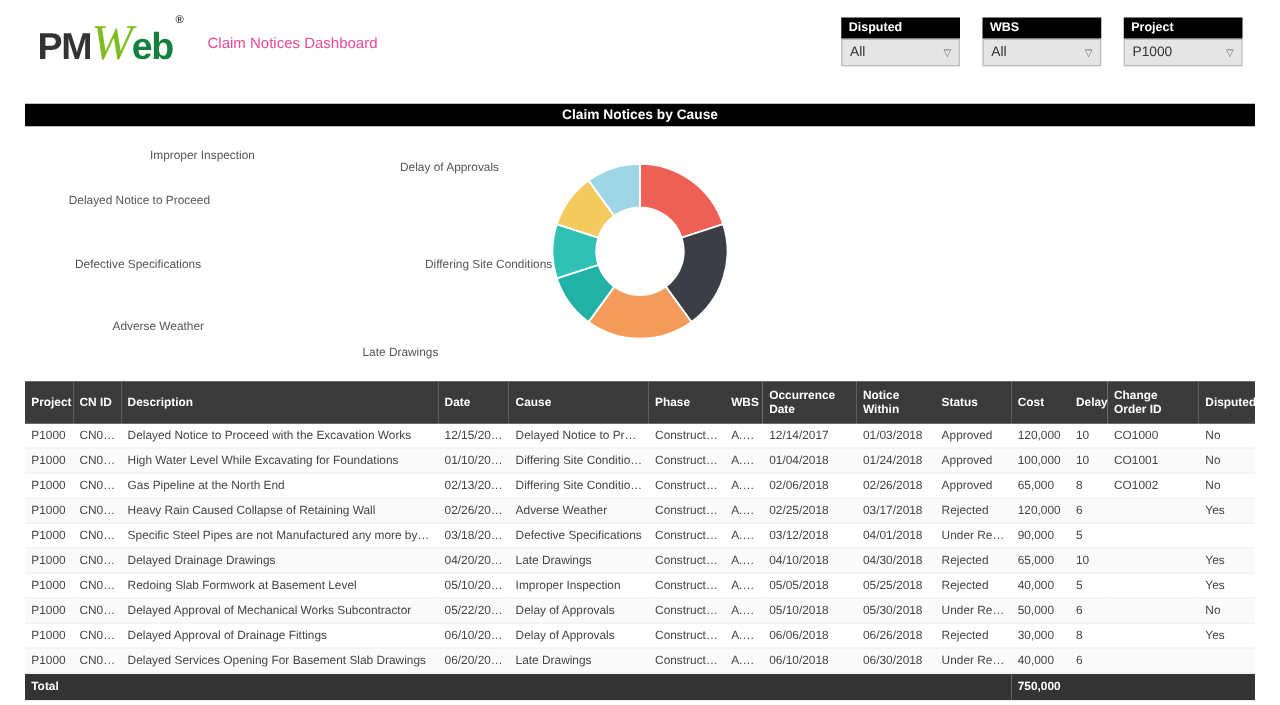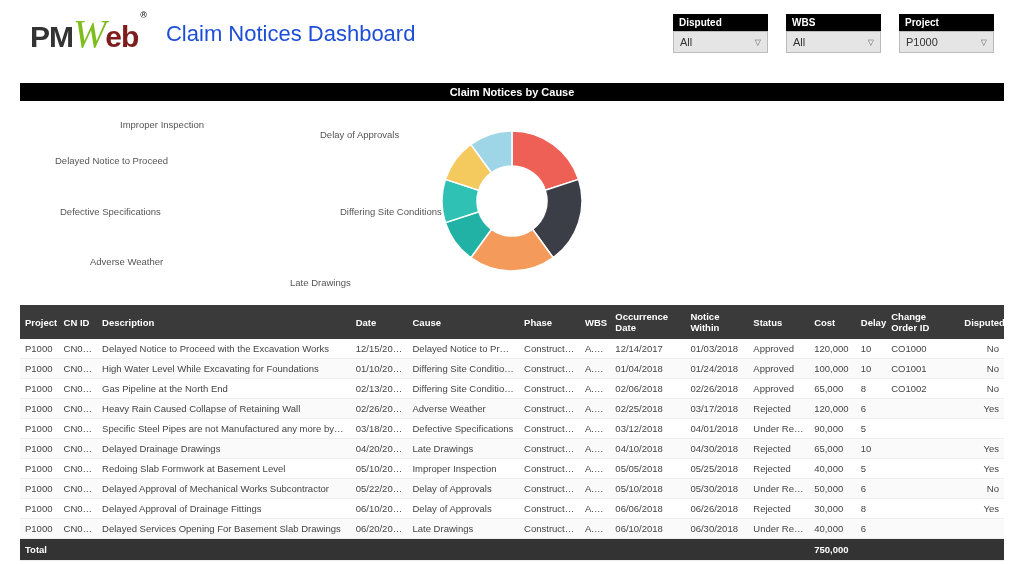--- a/index.html
+++ b/index.html
@@ -1,42 +1,42 @@
 <!DOCTYPE html>
 <html><head>
 <meta charset="utf-8">
 <style>
   * { box-sizing: border-box; margin: 0; padding: 0; }
   body { font-family: "Segoe UI", Arial, sans-serif; font-size: 11px; color: #333; background: #fff; width: 1024px; }
   .header { display: flex; align-items: center; padding: 10px 30px 6px 30px; }
   .logo { font-size: 30px; font-weight: 700; letter-spacing: -1px; position: relative; }
   .logo .pm { color: #333; }
   .logo .w { color: #7ebd1e; font-style: italic; font-family: "Brush Script MT", cursive; font-size: 40px; font-weight: 400; }
-  .logo .eb { color: #7f1d1d; }
+  .logo .eb { color: #15803d; }
   .logo .reg { font-size: 9px; vertical-align: top; position: relative; top:0; left:2px; color:#333; }
-  .title { font-size: 22px; color: #1d4ed8; font-weight: 400; margin-left: 22px; }
+  .title { font-size: 12px; color: #ec4899; font-weight: 400; margin-left: 22px; }
   .filters { margin-left: auto; display: flex; gap: 18px; }
   .filter { width: 95px; }
   .filter-label { background: #000; color: #fff; font-size: 10px; padding: 3px 6px; font-weight:600; }
   .filter-select { border: 1px solid #bbb; padding: 4px 6px; background: #e5e5e5; display: flex; justify-content: space-between; align-items: center; cursor: pointer; }
   .chev { font-size: 8px; color: #666; }
   .charts-row { display: flex; padding: 20px 20px 4px 20px; gap: 22px; }
   .chart-card { flex: 1; }
   .chart-title { background: #000; color: #fff; text-align: center; font-size: 11px; padding: 3px 0; font-weight:600; }
   .donut-wrap { position: relative; height: 200px; }
   svg.donut { display: block; margin: 0 auto; }
   .lbl { position: absolute; font-size: 9.5px; color: #555; white-space: nowrap; }
   .table-wrap { padding: 0 20px 10px 20px; }
   table { width: 100%; border-collapse: collapse; font-size: 9.5px; table-layout: fixed; }
   thead th { background: #3a3a3a; color: #fff; text-align: left; padding: 6px 5px; font-weight: 600; }
   tbody td { padding: 4px 5px; border-bottom: 1px solid #eee; color: #444; white-space: nowrap; overflow: hidden; text-overflow: ellipsis; }
   tbody tr:nth-child(even) { background: #fafafa; }
   .total-row td { background: #333; color: #fff; font-weight: 700; padding: 5px; }
   .num { text-align: left; }
-  .ctr { text-align: right; }
+  .ctr { text-align: left; }
 </style>
 </head>
 <body>
 
 <div class="header">
   <div class="logo">
     <span class="pm">PM</span><span class="w">W</span><span class="eb">eb</span><span class="reg">®</span>
   </div>
   <div class="title">Claim Notices Dashboard</div>
   <div class="filters">

